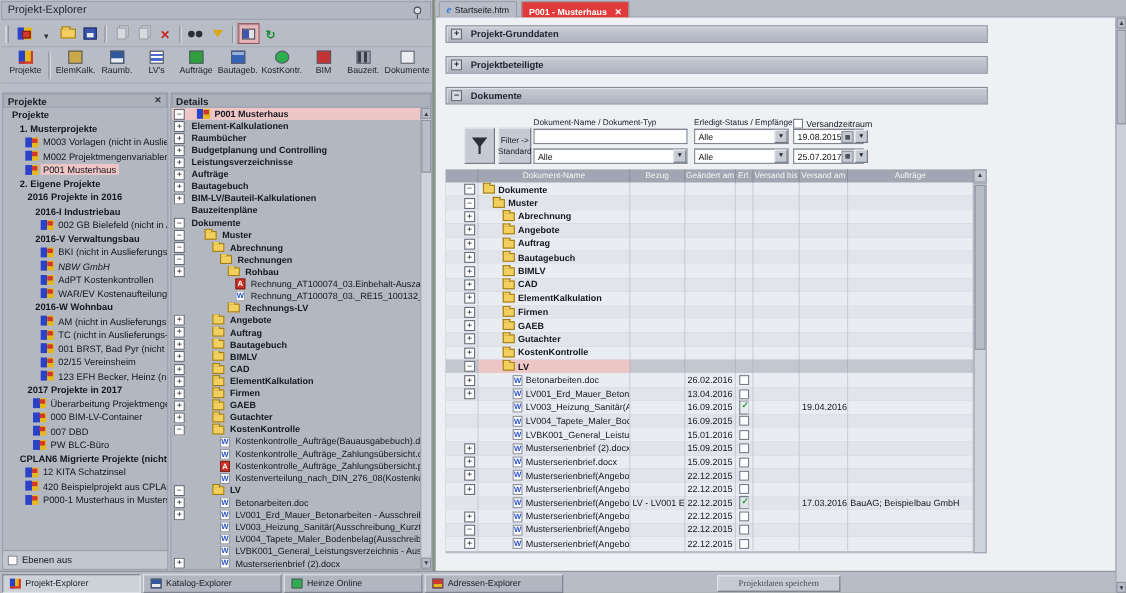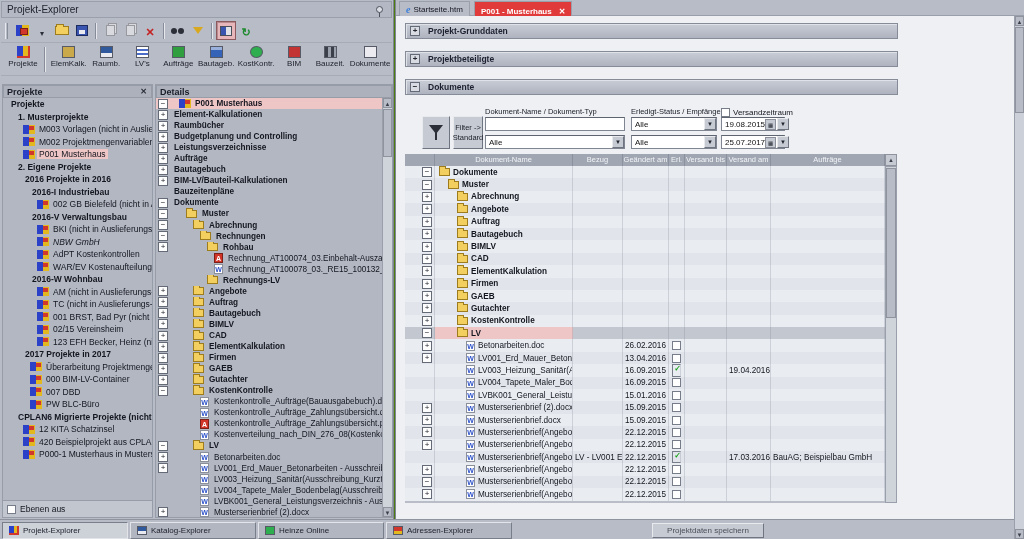--- a/index.html
+++ b/index.html
@@ -155,21 +155,21 @@
   .btab{position:absolute;top:2px;width:126px;height:17px;display:flex;align-items:center;gap:4px;padding:0 6px;
     font-size:8px;background:#b2b6c1;border:1px solid;border-color:#e2e4ea #787e8a #787e8a #e2e4ea;color:#1b1e28}
   .btab.active{background:#cdd1d8;border-color:#787e8a #e2e4ea #e2e4ea #787e8a}
   .bic{width:10px;height:9px;flex:none;border:1px solid #555a66}
   .b-projects{background:linear-gradient(to right,#2a41c8 0 5px,#e3b81f 5px 10px);border:none;box-shadow:inset -2px -2px 0 #d2372e}
   .b-katalog{background:#30589c;box-shadow:inset 0 -3px 0 #e8eaf0}
   .b-heinze{background:#2fae4f}
   .b-adressen{background:#d2372e;box-shadow:inset 0 -3px 0 #e3b81f}
   #save-btn{position:absolute;left:652px;top:3px;width:112px;height:15px;background:#c6cad2;
     border:1px solid;border-color:#e8eaee #6f7580 #6f7580 #e8eaee;font-size:8px;color:#4a4f5a;
-    font-family:Liberation Sans, sans-serif;text-align:center}
+    font-family:Liberation Serif, serif;text-align:center}
 </style>
 </head>
 <body>
 
 <div id="app">
 
   <div id="left-window">
     <div class="titlebar">
       <span>Projekt-Explorer</span>
       <span class="sp"></span>

